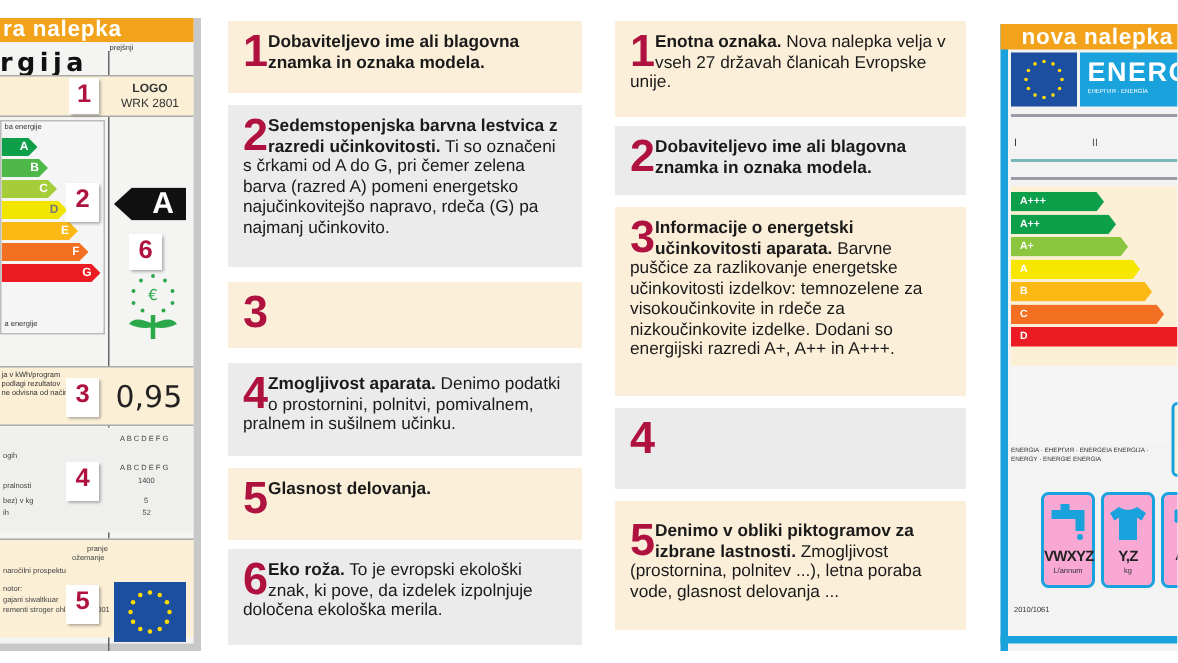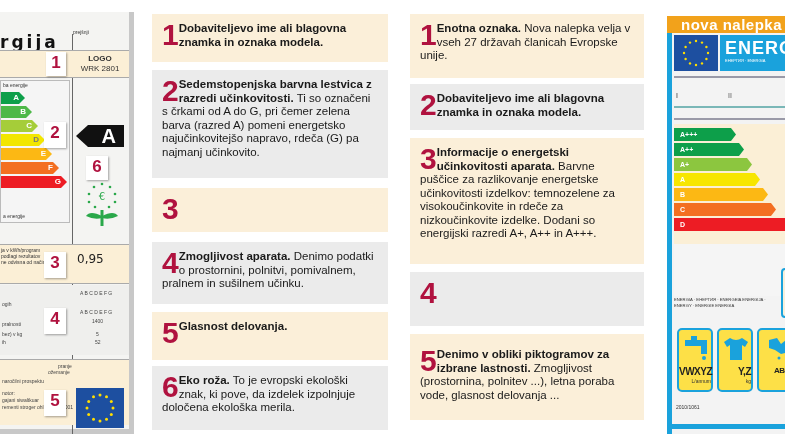--- a/index.html
+++ b/index.html
@@ -15,21 +15,21 @@
   .old-row1 { position: absolute; left: 0; top: 38px; width: 129px; height: 28px; background: #fbefd6; border-top: 1px solid #aaa; border-bottom: 1px solid #aaa; }
   .old-logo { position: absolute; left: 74px; top: 42px; width: 52px; height: 22px; text-align: center; font-size: 8px; color: #333; line-height: 10px; }
   .num-tag { position: absolute; background: #fff; color: #b0123f; font-weight: bold; font-size: 17px; text-align: center; line-height: 22px; box-shadow: 1px 1px 2px rgba(0,0,0,0.35); }
   .old-scale { position: absolute; left: 0; top: 68px; width: 70px; height: 143px; background: #f5f5f5; border: 1px solid #bbb; }
   .old-scale-label { position: absolute; left: 2px; top: 1px; font-size: 5px; color: #333; }
   .bar { position: absolute; left: 0; height: 12px; color: #fff; font-size: 8px; font-weight: bold; text-align: right; padding-right: 6px; line-height: 12px; clip-path: polygon(0 0, calc(100% - 6px) 0, 100% 50%, calc(100% - 6px) 100%, 0 100%); }
   .old-arrow { position: absolute; left: 76px; top: 113px; width: 48px; height: 22px; background: #111; color: #fff; font-weight: bold; font-size: 20px; text-align: right; padding-right: 8px; line-height: 22px; clip-path: polygon(12px 0, 100% 0, 100% 100%, 12px 100%, 0 50%); }
   .old-ecoflower { position: absolute; left: 82px; top: 168px; width: 40px; height: 46px; }
   .old-row3 { position: absolute; left: 0; top: 232px; width: 129px; height: 40px; background: #fbefd6; border-top: 1px solid #aaa; border-bottom: 1px solid #aaa; }
   .old-row3-txt { position: absolute; left: 1px; top: 2px; font-size: 5px; color: #333; line-height: 6px; width: 60px; }
-  .old-value { position: absolute; left: 77px; top: 240px; font-size: 12px; color: #222; font-family: "DejaVu Sans", sans-serif; }
+  .old-value { position: absolute; left: 77px; top: 240px; font-size: 20px; color: #222; font-family: "DejaVu Sans", sans-serif; }
   .old-row4 { position: absolute; left: 0; top: 273px; width: 129px; height: 70px; background: #efefed; }
   .old-small { position: absolute; font-size: 5px; color: #444; }
   .old-row5 { position: absolute; left: 0; top: 347px; width: 129px; height: 66px; background: #fbefd6; border-top: 1px solid #aaa; }
   .old-eu { position: absolute; left: 76px; top: 376px; width: 48px; height: 40px; background: #1d4fa0; }
   .box { position: absolute; padding: 8px 10px 0 10px; font-size: 11.5px; line-height: 13.5px; color: #1a1a1a; }
   .box.beige { background: #fbefd9; }
   .box.grey { background: #ebebeb; }
   .box .big { float: left; font-size: 30px; line-height: 24px; font-weight: bold; color: #b0123f; margin-right: 1px; margin-top: 1px; font-family: "Liberation Sans", sans-serif; letter-spacing: -1px; }
   .box b { font-weight: bold; text-align: right; }
 
@@ -37,30 +37,31 @@
   .new-label { position: absolute; left: 667px; top: 16px; width: 118px; height: 418px; background: #f3f3f3; border-left: 5px solid #1aa2dc; }
   .new-head { position: absolute; left: 667px; top: 16px; width: 130px; height: 17px; background: #f2a21b; color: #fff; font-weight: bold; font-size: 15px; line-height: 17px; padding-left: 14px; white-space: nowrap; overflow: hidden; letter-spacing: 0.5px; }
   .new-top { position: absolute; left: 674px; top: 35px; width: 111px; height: 36px; }
   .new-eu { position: absolute; left: 0; top: 0; width: 44px; height: 36px; background: #1d4fa0; }
   .new-energ { position: absolute; left: 46px; top: 0; width: 65px; height: 36px; background: #1aa2dc; color: #fff; font-size: 18px; font-weight: bold; padding: 3px 0 0 5px; letter-spacing: 1px; white-space: nowrap; overflow: hidden; }
   .new-energ small { display: block; font-size: 4px; letter-spacing: 0; font-weight: normal; margin-top: -1px; }
   .new-lines { position: absolute; left: 674px; top: 76px; width: 111px; height: 48px; }
   .new-scale-area { position: absolute; left: 674px; top: 124px; width: 111px; height: 120px; background: #fbefd6; }
   .new-bar { position: absolute; left: 0; height: 13px; color: #fff; font-size: 7px; font-weight: bold; padding-left: 6px; line-height: 13px; clip-path: polygon(0 0, calc(100% - 5px) 0, 100% 50%, calc(100% - 5px) 100%, 0 100%); }
   .new-text-block { position: absolute; left: 674px; top: 297px; width: 108px; font-size: 4.2px; line-height: 6px; color: #333; }
-  .pict { position: absolute; top: 328px; width: 36px; height: 64px; border: 2px solid #1aa2dc; border-radius: 5px; background: #fde047; text-align: right; }
+  .pict { position: absolute; top: 328px; width: 36px; height: 64px; border: 2px solid #1aa2dc; border-radius: 5px; background: #f9a8d4; text-align: center; margin-left: 17px; }
   .pict .lbl { position: absolute; left: 0; right: 0; top: 36px; font-size: 10px; font-weight: bold; color: #222; font-family: "Liberation Sans Narrow", "Liberation Sans", sans-serif; letter-spacing: -0.5px; }
   .pict .unit { position: absolute; left: 0; right: 0; top: 48px; font-size: 5px; color: #333; }
   .new-footer { position: absolute; left: 676px; top: 404px; font-size: 5px; color: #333; }
   .new-bottom-border { position: absolute; left: 667px; top: 424px; width: 118px; height: 5px; background: #1aa2dc; }
 </style>
 </head>
 <body>
 
 <div class="old-label">
+  <div class="old-head">ra nalepka</div>
   <div class="old-title">rgija</div>
   <div class="old-prev">prejšnji</div>
   <div class="old-divider"></div>
 
   <div class="old-row1"></div>
   <div class="old-logo">
     <div style="font-weight:bold">LOGO</div>
     <div>WRK 2801</div>
   </div>
   <div class="num-tag" style="left:46px;top:40px;width:20px;height:24px;">1</div>

